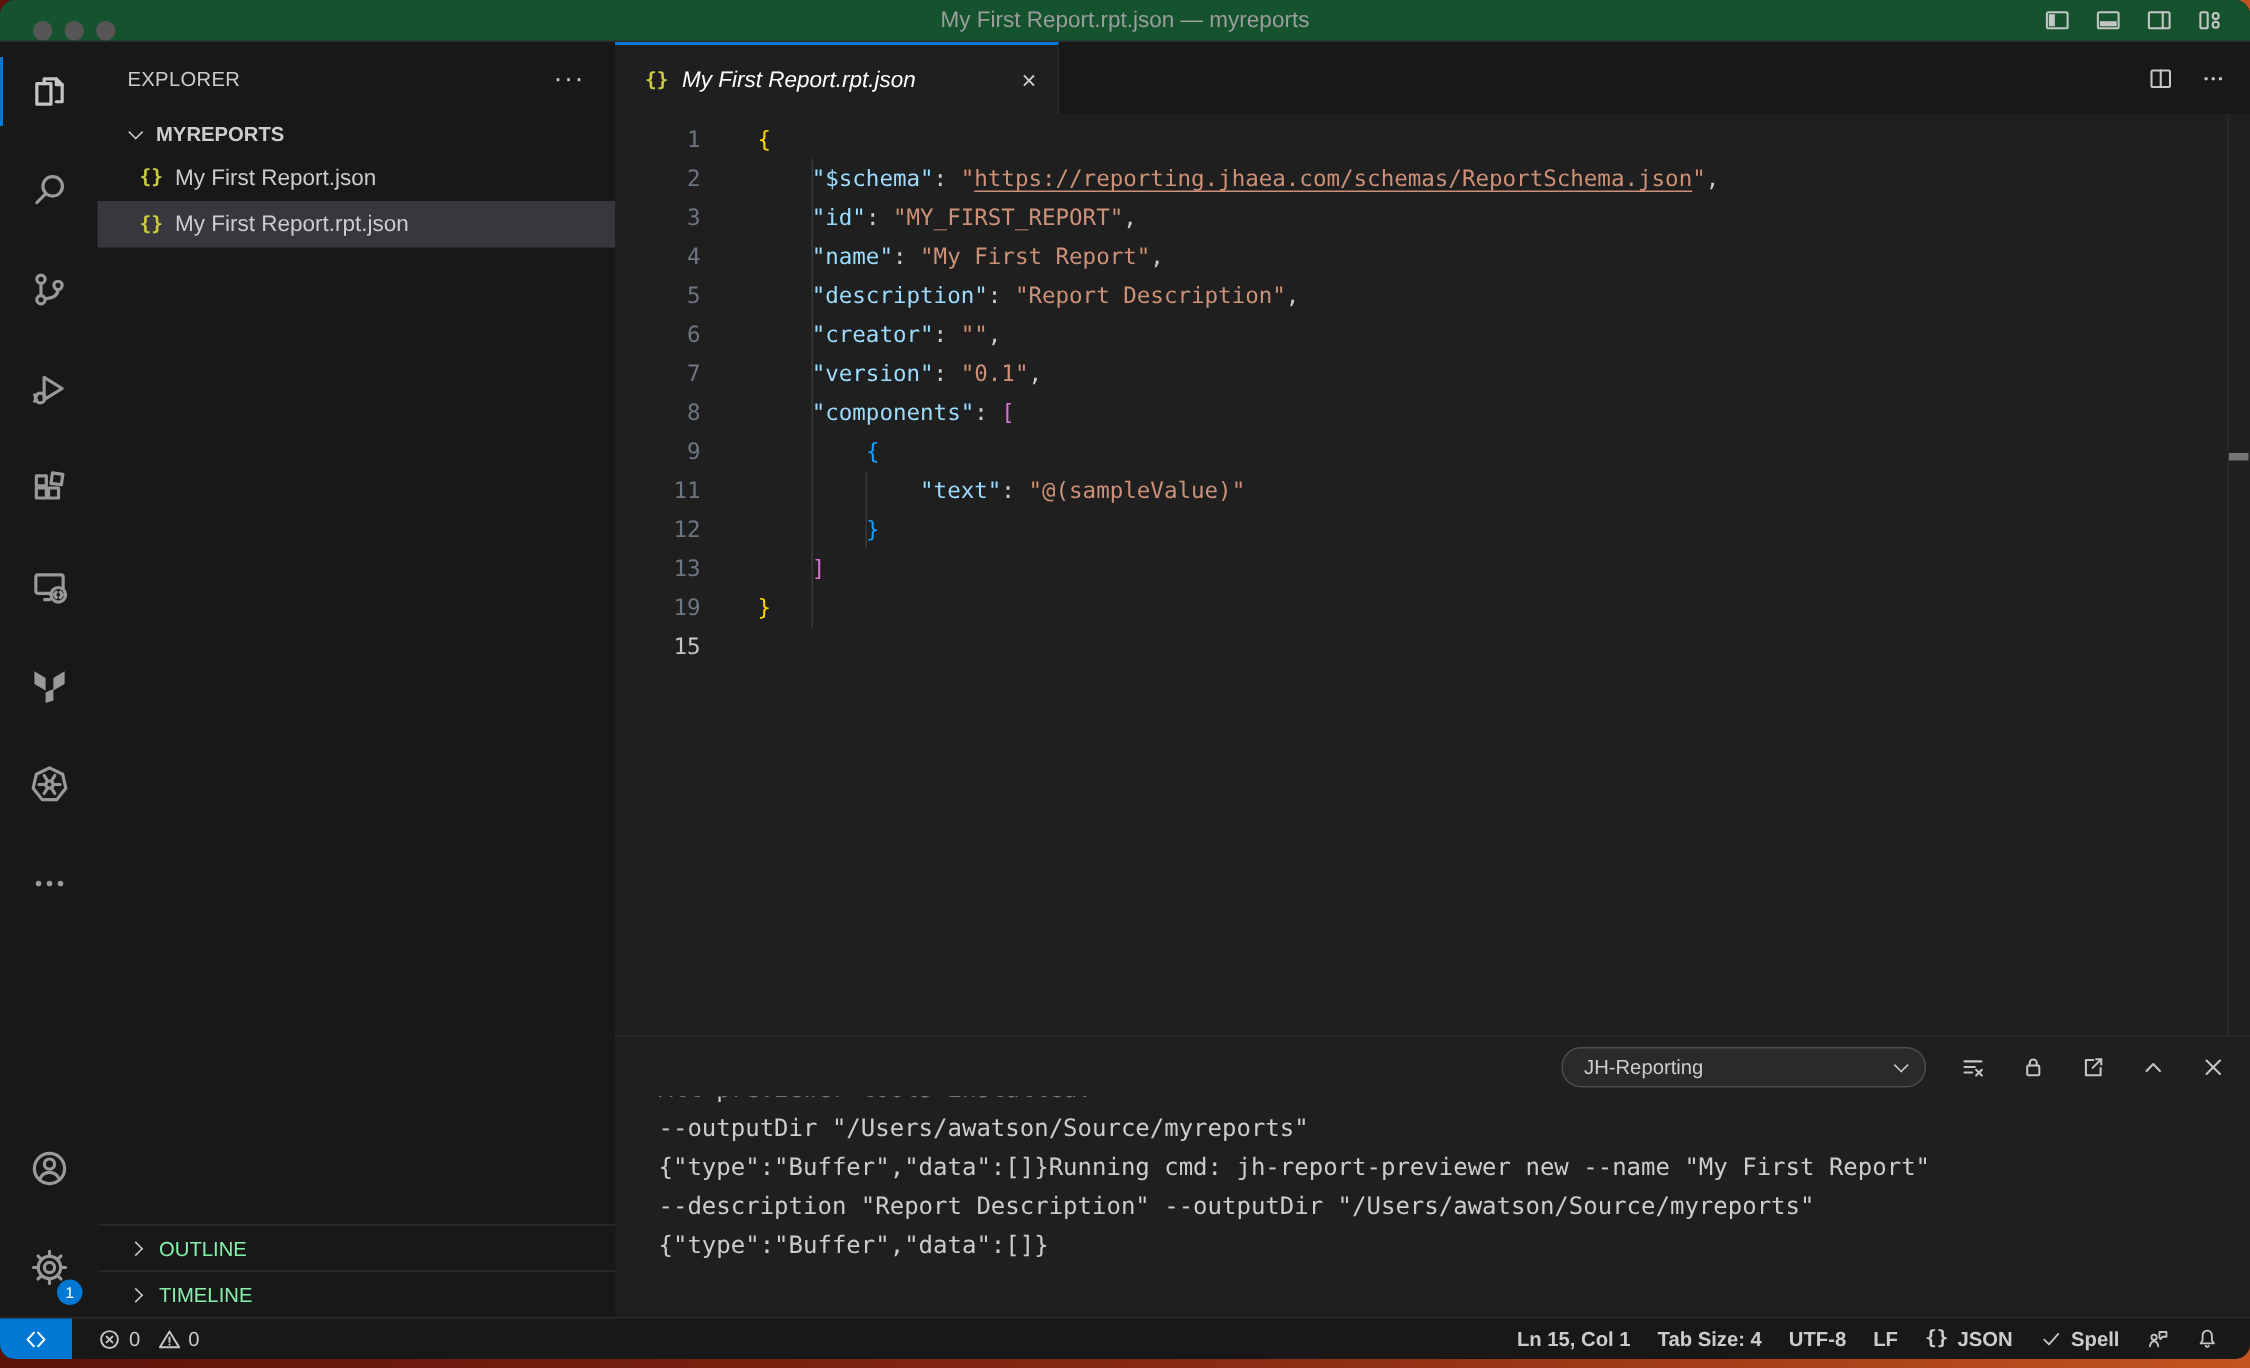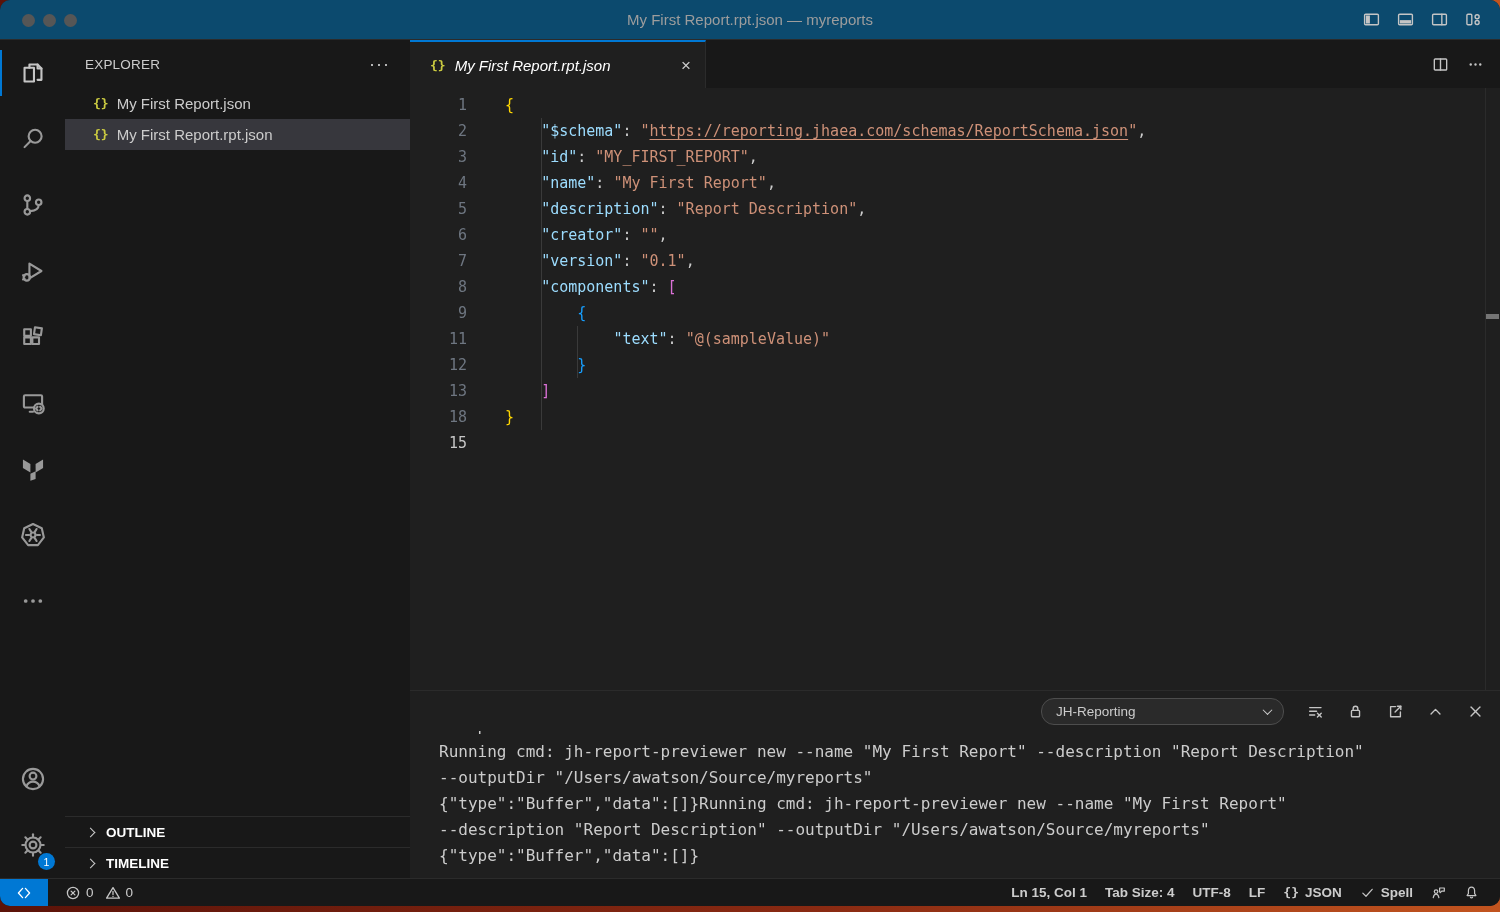--- a/index.html
+++ b/index.html
@@ -7,21 +7,21 @@
   body { font-family:"Liberation Sans", sans-serif; background:#2b0b06; }
 
   .desktop { position:relative; width:1500px; height:912px;
     background:linear-gradient(90deg,#5c1309 0%, #8a2a12 55%, #c2541f 100%); }
 
   .window { position:absolute; left:0; top:0; width:1500px; height:906px;
     background:#1f1f1f; border-radius:10px; overflow:hidden;
     display:flex; flex-direction:column; }
 
   
-  .titlebar { height:40px; background:#0c4a6e; border-bottom:1px solid #2b2b2b;
+  .titlebar { height:28px; background:#14532d; border-bottom:1px solid #2b2b2b;
     position:relative; display:flex; align-items:center; flex:none; }
   .lights { position:absolute; left:22px; top:0; height:40px; display:flex; align-items:center; gap:8px; }
   .light { width:13px; height:13px; border-radius:50%; background:#565656; }
   .tb-title { position:absolute; left:0; right:0; text-align:center; color:#9d9d9d; font-size:15px; }
   .tb-actions { position:absolute; right:18px; display:flex; align-items:center; gap:17px; }
   .tb-actions svg { display:block; }
 
   svg { stroke:#c5c5c5; fill:none; stroke-width:1.3; stroke-linecap:round; stroke-linejoin:round; }
   svg .fill { fill:#c5c5c5; stroke:none; }
 
@@ -49,21 +49,21 @@
   .chev.right { transform:rotate(-45deg); }
   .sb-section { height:27px; display:flex; align-items:center; gap:10px; padding:0 0 0 22px;
     color:#cccccc; font-size:13.5px; font-weight:bold; cursor:pointer; flex:none; }
   .file-list { flex:none; }
   .file-row { height:31px; display:flex; align-items:center; gap:8px; padding-left:28px;
     color:#cccccc; font-size:15px; cursor:pointer; }
   .file-row.selected { background:#37373d; }
   .json-glyph { color:#cbcb41; font-family:"DejaVu Sans Mono", monospace; font-size:13px; font-weight:bold; }
   .sb-fill { flex:1; }
   .sb-collapsed { height:31px; border-top:1px solid #2b2b2b; display:flex; align-items:center; gap:12px;
-    padding-left:22px; color:#ffffff; font-size:13.5px; font-weight:bold; cursor:pointer; flex:none; }
+    padding-left:22px; color:#86efac; font-size:13.5px; font-weight:normal; cursor:pointer; flex:none; }
 
   
   .editor-col { flex:1; display:flex; flex-direction:column; min-width:0; }
   .tabbar { height:48px; background:#181818; display:flex; align-items:stretch; position:relative; flex:none; }
   .tab { width:296px; background:#1f1f1f; border-top:2px solid #0078d4; border-right:1px solid #2b2b2b;
     display:flex; align-items:center; gap:9px; padding:0 14px 0 20px; cursor:pointer; }
   .tab-label { color:#ffffff; font-size:15px; font-style:italic; flex:1; white-space:nowrap; }
   .tab-close { color:#cccccc; font-size:17px; line-height:1; cursor:pointer; }
   .tab-actions { position:absolute; right:16px; top:0; height:48px; display:flex; align-items:center; gap:18px; }
 
@@ -245,20 +245,24 @@
               <line x1="4.6" y1="11.4" x2="3.3" y2="12.7"></line>
           </svg>
           <span class="badge">1</span>
         </div>
       </div>
 
       <div class="sidebar">
         <div class="sb-header">
           <span class="t">EXPLORER</span>
           <span class="sb-more">···</span>
+        </div>
+        <div class="sb-section">
+          <span class="chev down"></span>
+          <span>MYREPORTS</span>
         </div>
         <div class="file-list">
             <div class="file-row">
               <span class="json-glyph">{}</span>
               <span>My First Report.json</span>
             </div>
             <div class="file-row selected">
               <span class="json-glyph">{}</span>
               <span>My First Report.rpt.json</span>
             </div>
@@ -338,21 +342,21 @@
               </div>
               <div class="line">
                 <span class="ln">12</span>
                 <span class="code"><span class="tok-p">        </span><span class="tok-b3">}</span></span>
               </div>
               <div class="line">
                 <span class="ln">13</span>
                 <span class="code"><span class="tok-p">    </span><span class="tok-b2">]</span></span>
               </div>
               <div class="line">
-                <span class="ln">18</span>
+                <span class="ln">19</span>
                 <span class="code"><span class="tok-b1">}</span></span>
               </div>
               <div class="line">
                 <span class="ln cur">15</span>
                 <span class="code"></span>
               </div>
             </div>
           <div class="guide" style="left:131px; top:30px; height:312px;"></div>
           <div class="guide" style="left:167px; top:238px; height:52px;"></div>
           <div class="overview-rule"></div>
@@ -387,21 +391,20 @@
               </svg>
               <svg width="17" height="17" viewBox="0 0 16 16">
                 <line x1="3.8" y1="3.8" x2="12.2" y2="12.2"></line>
                   <line x1="12.2" y1="3.8" x2="3.8" y2="12.2"></line>
               </svg>
             </div>
           </div>
           <div class="panel-output">
             <div class="out-scroll">
                 <div class="out-line">All previewer tools installed.</div>
-                <div class="out-line">Running cmd: jh-report-previewer new --name "My First Report" --description "Report Description"</div>
                 <div class="out-line">--outputDir "/Users/awatson/Source/myreports"</div>
                 <div class="out-line">{"type":"Buffer","data":[]}Running cmd: jh-report-previewer new --name "My First Report"</div>
                 <div class="out-line">--description "Report Description" --outputDir "/Users/awatson/Source/myreports"</div>
                 <div class="out-line">{"type":"Buffer","data":[]}</div>
               </div>
           </div>
         </div>
       </div>
     </div>
 

